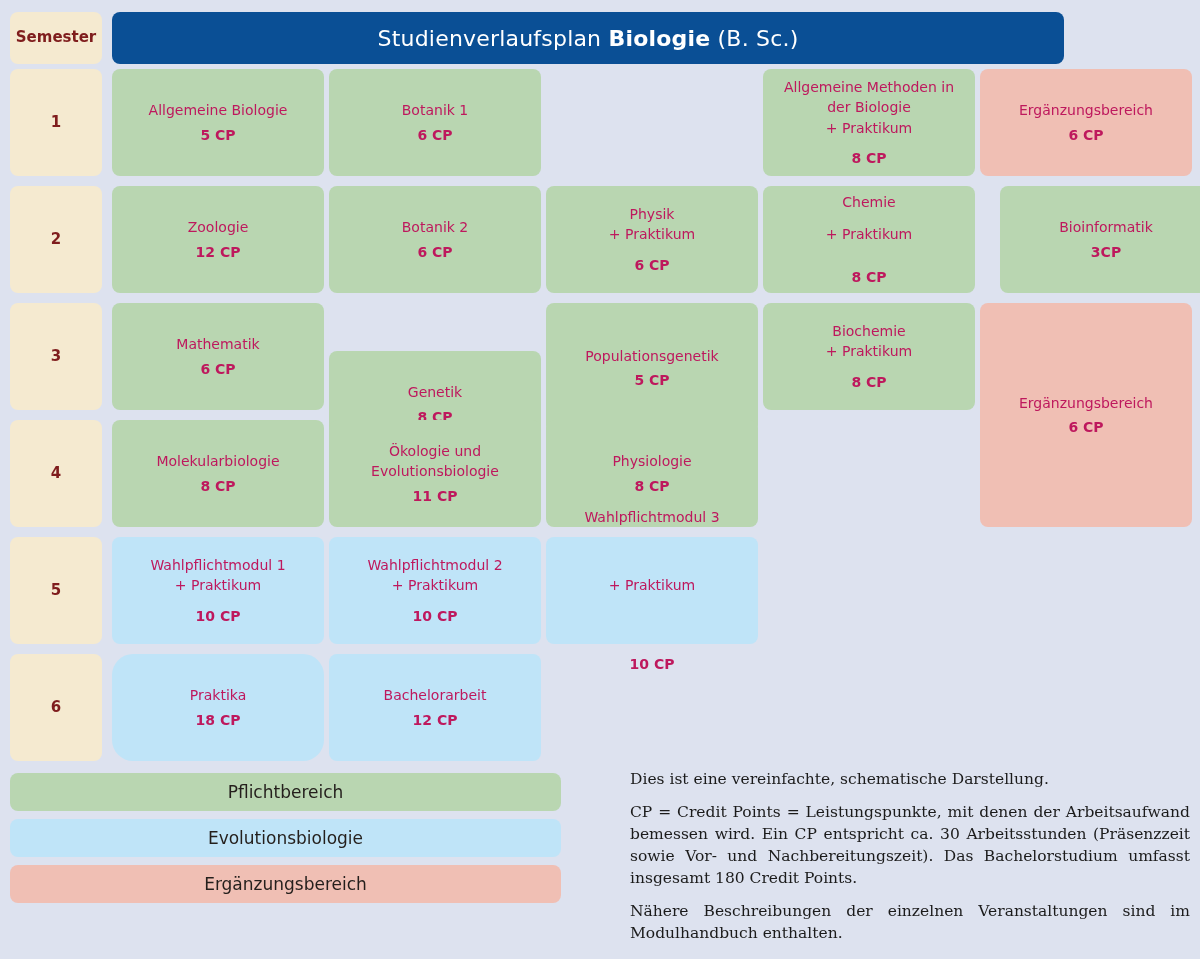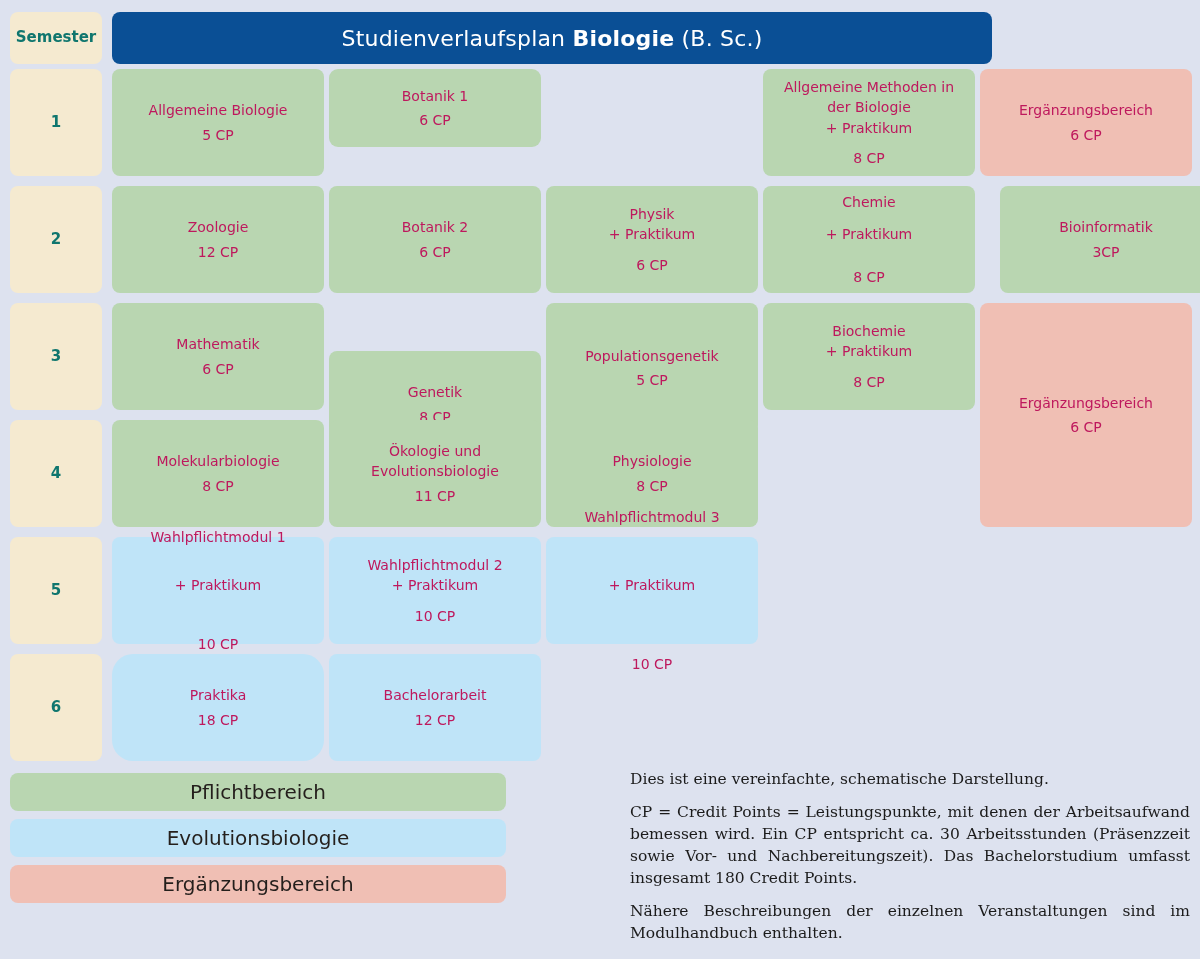--- a/index.html
+++ b/index.html
@@ -30,60 +30,60 @@
     text-align: center;
     color: #be185d;
     font-size: 14px;
     line-height: 1.45;
     padding: 4px 8px;
   }
 
   .mandatory   { background: #b9d6b1; }
   .elective    { background: #bfe4f8; }
   .supplement  { background: #f0bfb4; }
-  .sem-cell    { background: #f5ead0; color: #0f766e; font-weight: bold; font-size: 15px; }
+  .sem-cell    { background: #f5ead0; color: #7f1d1d; font-weight: bold; font-size: 15px; }
 
   
   #title-bar {
     position: absolute;
     left: 112px; top: 12px;
-    width: 880px; height: 52px;
+    width: 952px; height: 52px;
     background: #0a4f95;
     border-radius: 8px;
     display: flex;
     align-items: center;
     justify-content: center;
     color: #ffffff;
     font-size: 22px;
     letter-spacing: .2px;
     white-space: pre;
   }
   #title-bar .bold { font-weight: bold; }
 
   #sem-head {
     position: absolute;
     left: 10px; top: 12px;
     width: 92px; height: 52px;
   }
 
   
-  .cp { margin-top: 10px; }
+  .cp { margin-top: 10px; font-weight: bold; }
   .cp.tight { margin-top: 4px; }
 
   
   .legend-item {
     position: absolute;
     left: 10px;
-    width: 496px;
+    width: 551px;
     height: 38px;
     border-radius: 8px;
     display: flex;
     align-items: center;
     justify-content: center;
-    font-size: 20px;
+    font-size: 17px;
     color: #241f1c;
   }
 
   
   #notes {
     position: absolute;
     left: 630px;
     top: 768px;
     width: 560px;
     font-family: "DejaVu Serif", serif;
@@ -124,21 +124,21 @@
       <div class="card sem-cell" style="left: 10px; top: 537px; width: 92px; height: 107px;">
         <span>5</span>
       </div>
       <div class="card sem-cell" style="left: 10px; top: 654px; width: 92px; height: 107px;">
         <span>6</span>
       </div>
       <div class="card mandatory" style="left: 112px; top: 69px; width: 212px; height: 107px;">
         <span>Allgemeine Biologie</span>
         <span class="cp tight">5 CP</span>
       </div>
-      <div class="card mandatory" style="left: 329px; top: 69px; width: 212px; height: 78px; border-radius: 9px;">
+      <div class="card mandatory" style="left: 329px; top: 69px; width: 212px; height: 107px;">
         <span>Botanik 1</span>
         <span class="cp tight">6 CP</span>
       </div>
       <div class="card mandatory" style="left: 763px; top: 69px; width: 212px; height: 107px;">
         <span>Allgemeine Methoden in der Biologie</span>
         <span>+ Praktikum</span>
         <span class="cp">8 CP</span>
       </div>
       <div class="card supplement" style="left: 980px; top: 69px; width: 212px; height: 107px;">
         <span>Ergänzungsbereich</span>
@@ -192,21 +192,21 @@
         <span class="cp tight">8 CP</span>
       </div>
       <div class="card mandatory" style="left: 329px; top: 420px; width: 212px; height: 107px;">
         <span>Ökologie und Evolutionsbiologie</span>
         <span class="cp tight">11 CP</span>
       </div>
       <div class="card mandatory" style="left: 546px; top: 420px; width: 212px; height: 107px;">
         <span>Physiologie</span>
         <span class="cp tight">8 CP</span>
       </div>
-      <div class="card elective" style="left: 112px; top: 537px; width: 212px; height: 107px; gap: 28px;">
+      <div class="card elective" style="left: 112px; top: 537px; width: 212px; height: 107px;">
         <span>Wahlpflichtmodul 1</span>
         <span>+ Praktikum</span>
         <span class="cp">10 CP</span>
       </div>
       <div class="card elective" style="left: 329px; top: 537px; width: 212px; height: 107px;">
         <span>Wahlpflichtmodul 2</span>
         <span>+ Praktikum</span>
         <span class="cp">10 CP</span>
       </div>
       <div class="card elective" style="left: 546px; top: 537px; width: 212px; height: 107px; gap: 48px;">

